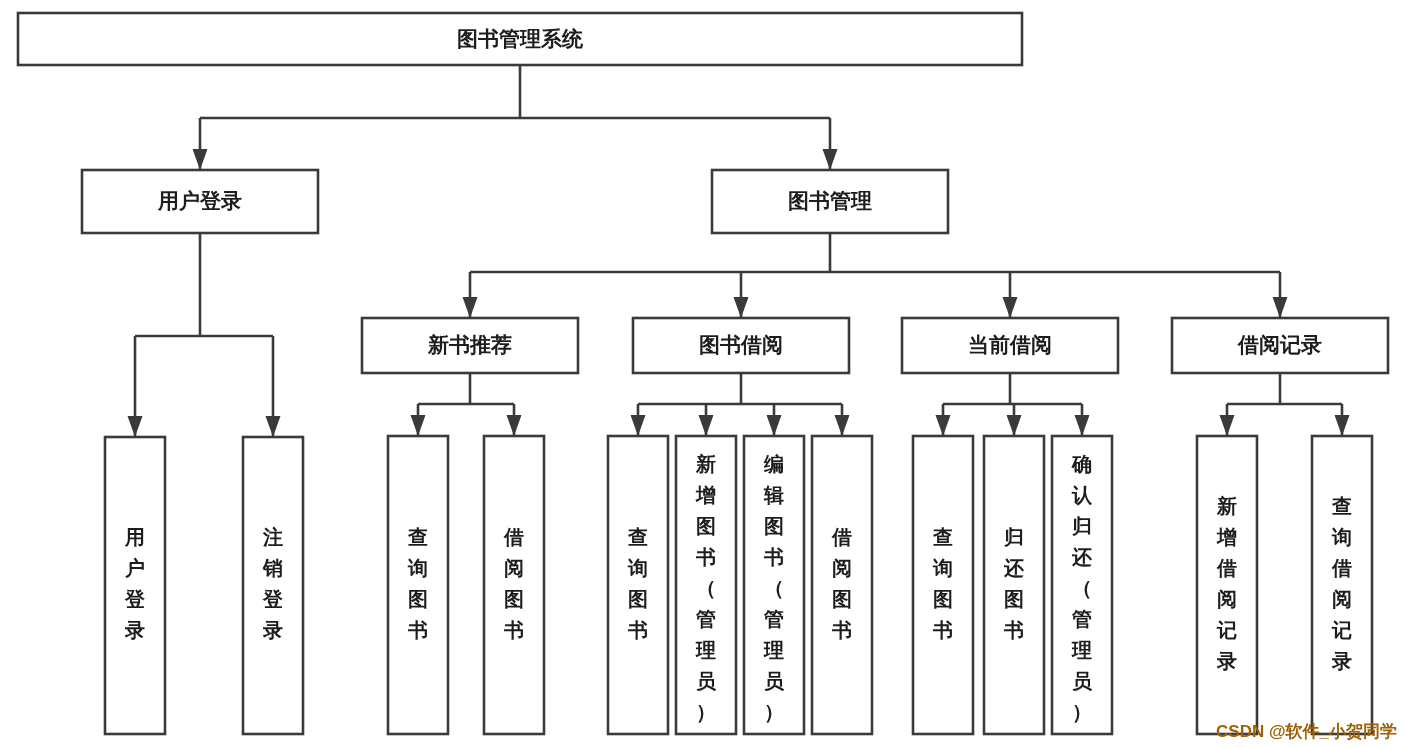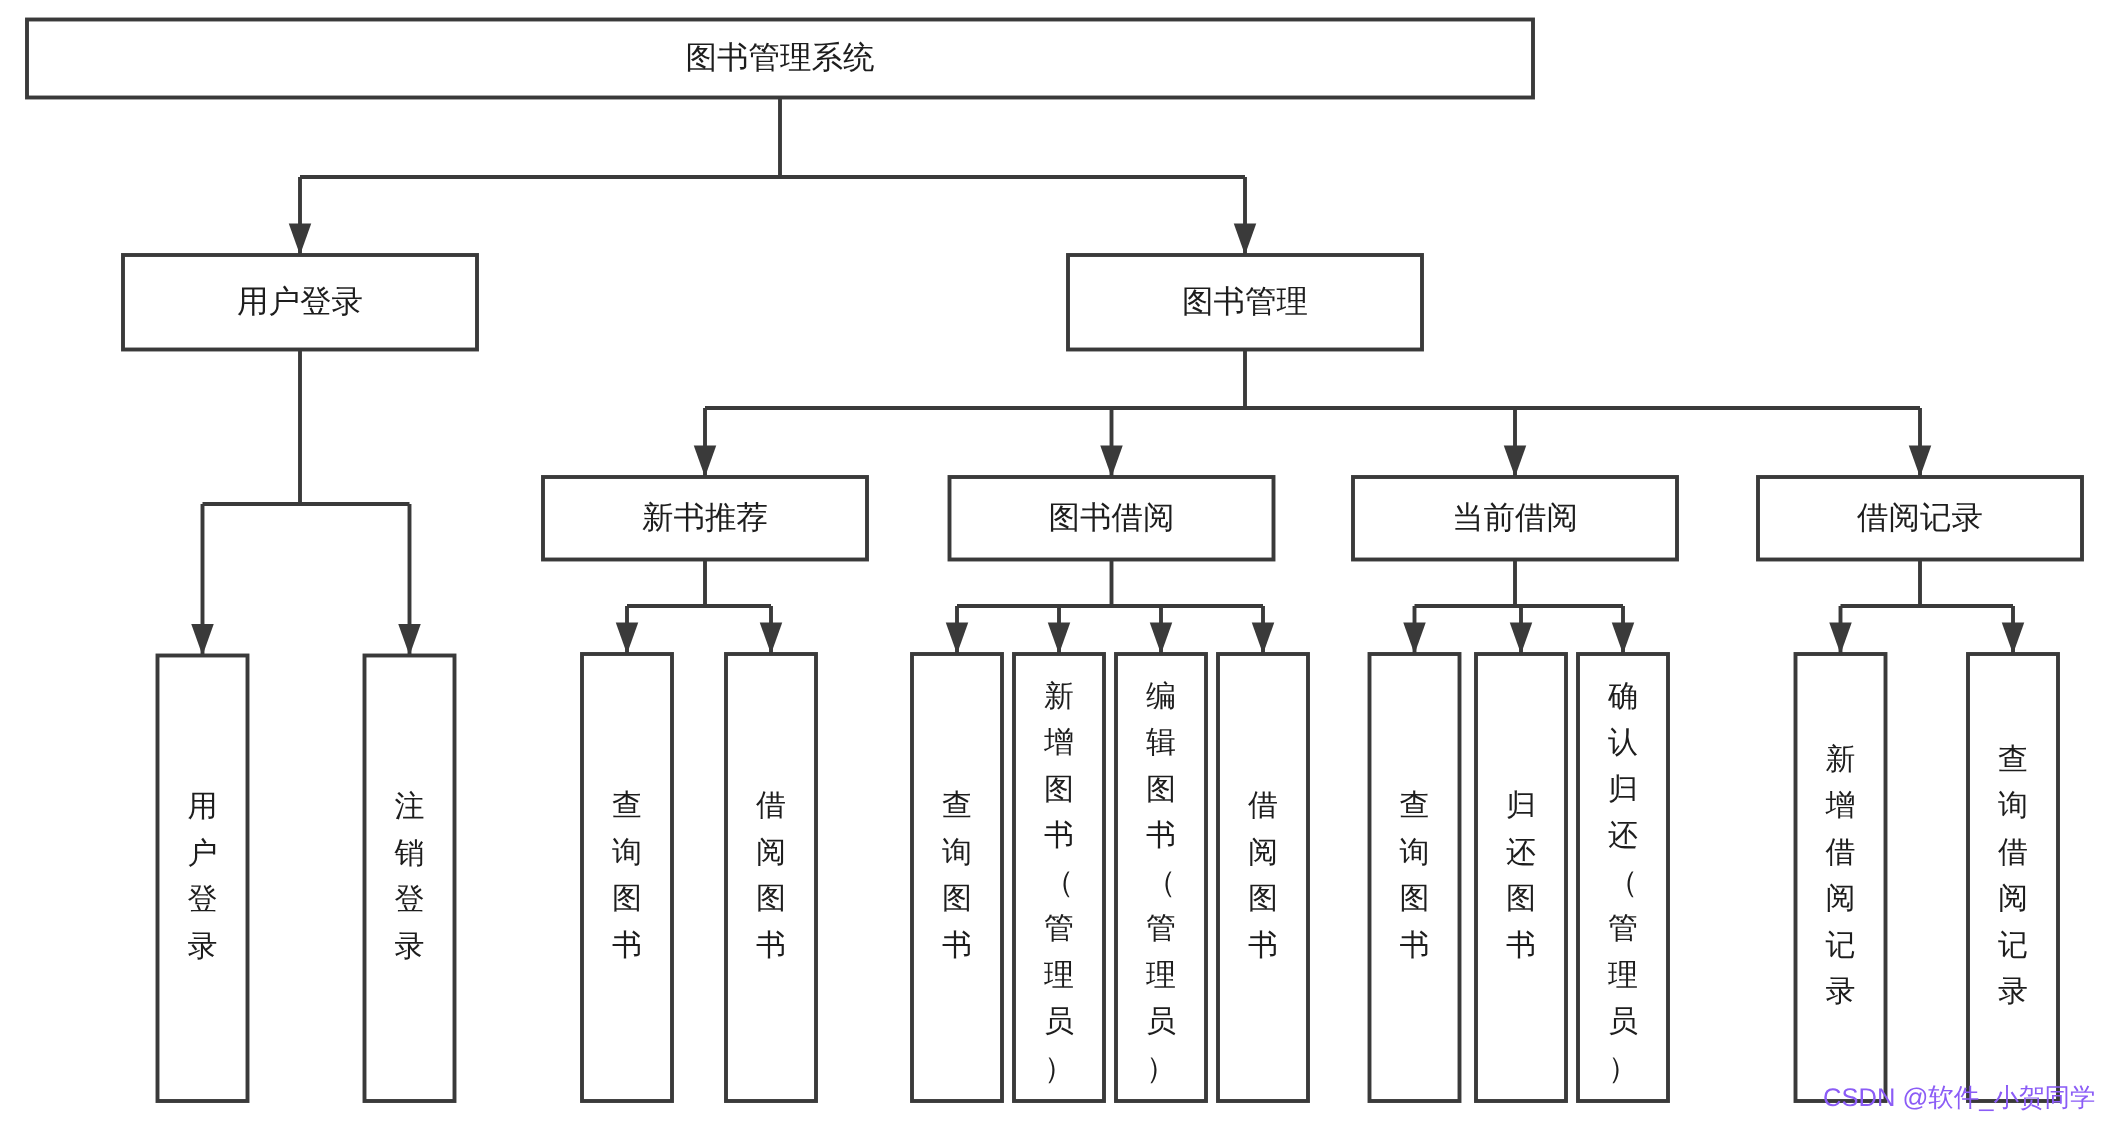--- a/index.html
+++ b/index.html
@@ -10,20 +10,21 @@
   }
   body {
     font-family: "Liberation Sans", "DejaVu Sans", sans-serif;
   }
   #diagram-root {
     position: relative;
     width: 1405px;
     height: 747px;
     background: #ffffff;
     overflow: hidden;
+    font-weight: bold;
   }
   svg#tree-svg {
     position: absolute;
     left: 0;
     top: 0;
     width: 1405px;
     height: 747px;
     display: block;
   }
   .node-box {
@@ -51,21 +52,21 @@
   .node-label.vertical {
     font-size: 20px;
     letter-spacing: 0px;
   }
   .watermark {
     position: absolute;
     right: 8px;
     bottom: 4px;
     font-family: "Liberation Sans", "DejaVu Sans", sans-serif;
     font-size: 17px;
-    color: #8b5cf6;
+    color: #a16207;
     white-space: nowrap;
     user-select: none;
     pointer-events: none;
   }
 </style>
 </head>
 <body>
 
 <div id="diagram-root">
   <svg id="tree-svg" viewBox="0 0 1405 747">

